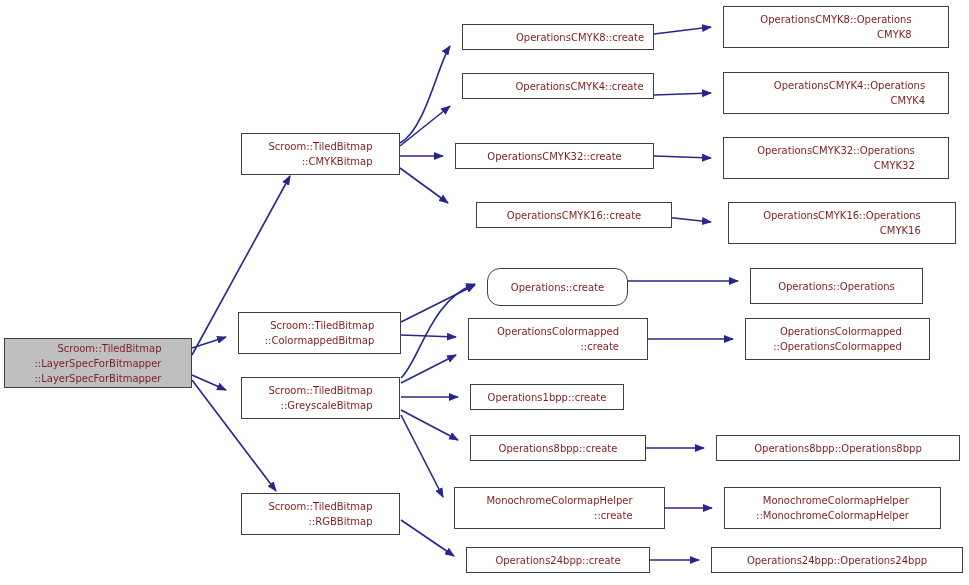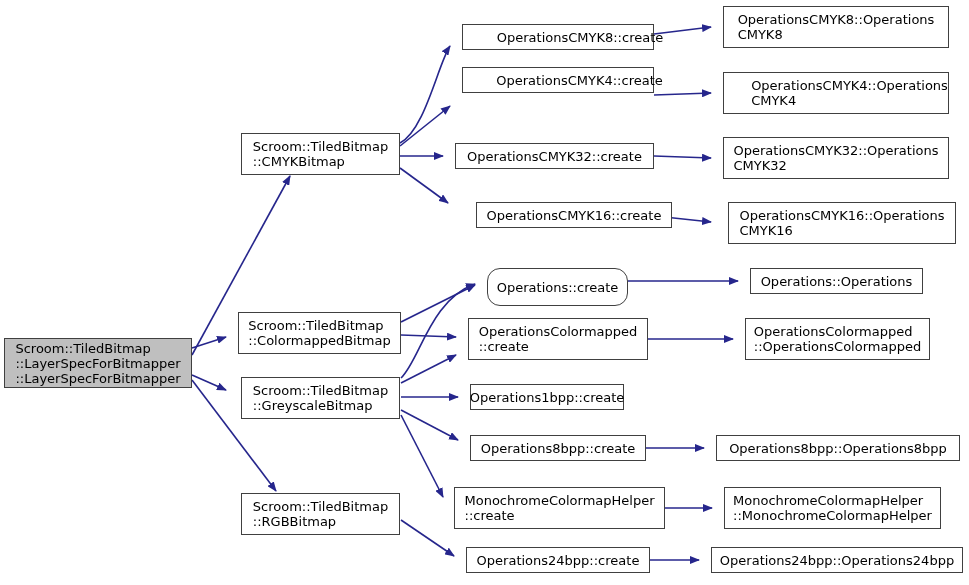--- a/index.html
+++ b/index.html
@@ -3,21 +3,21 @@
 <meta charset="utf-8">
 <style>
   html,body{margin:0;padding:0;background:#ffffff;}
   body{width:969px;height:585px;overflow:hidden;
        font-family:"DejaVu Sans","Liberation Sans",sans-serif;}
   #graph{position:relative;width:969px;height:585px;}
   #edges{position:absolute;left:0;top:0;width:969px;height:585px;pointer-events:none;}
   .node{position:absolute;box-sizing:border-box;
         border:1px solid #404040;background:#ffffff;
         display:flex;align-items:center;justify-content:center;
-        text-align:left;color:#000000;font-size:13px;line-height:15px;
+        text-align:right;color:#7f1d1d;font-size:10px;line-height:15px;
         white-space:pre-line;letter-spacing:0px;}
   .node.hl{background:#bfbfbf;border:1px solid #404040;}
 </style>
 </head>
 <body>
 
 <div id="graph">
   <svg id="edges" viewBox="0 0 969 585" xmlns="http://www.w3.org/2000/svg">
     <defs>
       <marker id="ah" markerWidth="10" markerHeight="8" refX="9" refY="4" orient="auto" markerUnits="userSpaceOnUse">
@@ -58,40 +58,40 @@
 ::LayerSpecForBitmapper</div>
       <div class="node" style="left: 241px; top: 133px; width: 159px; height: 42px;">Scroom::TiledBitmap
 ::CMYKBitmap</div>
       <div class="node" style="left: 238px; top: 312px; width: 163px; height: 42px;">Scroom::TiledBitmap
 ::ColormappedBitmap</div>
       <div class="node" style="left: 241px; top: 377px; width: 159px; height: 42px;">Scroom::TiledBitmap
 ::GreyscaleBitmap</div>
       <div class="node" style="left: 241px; top: 493px; width: 159px; height: 42px;">Scroom::TiledBitmap
 ::RGBBitmap</div>
       <div class="node" style="left: 462px; top: 24px; width: 192px; height: 26px; padding-left: 44px;">OperationsCMYK8::create</div>
-      <div class="node" style="left: 462px; top: 67px; width: 192px; height: 26px; padding-left: 43px;">OperationsCMYK4::create</div>
+      <div class="node" style="left: 462px; top: 73px; width: 192px; height: 26px; padding-left: 43px;">OperationsCMYK4::create</div>
       <div class="node" style="left: 455px; top: 143px; width: 199px; height: 26px;">OperationsCMYK32::create</div>
       <div class="node" style="left: 459px; top: 202px; width: 196px; height: 26px; margin-left: 17px;">OperationsCMYK16::create</div>
       <div class="node" style="left: 487px; top: 268px; width: 141px; height: 38px; border-radius: 13px;">Operations::create</div>
       <div class="node" style="left: 468px; top: 318px; width: 180px; height: 42px;">OperationsColormapped
 ::create</div>
       <div class="node" style="left: 470px; top: 384px; width: 154px; height: 26px;">Operations1bpp::create</div>
       <div class="node" style="left: 470px; top: 435px; width: 176px; height: 26px;">Operations8bpp::create</div>
       <div class="node" style="left: 454px; top: 487px; width: 211px; height: 42px;">MonochromeColormapHelper
 ::create</div>
       <div class="node" style="left: 466px; top: 547px; width: 184px; height: 26px;">Operations24bpp::create</div>
       <div class="node" style="left: 723px; top: 6px; width: 226px; height: 42px;">OperationsCMYK8::Operations
 CMYK8</div>
       <div class="node" style="left: 723px; top: 72px; width: 226px; height: 42px; padding-left: 27px;">OperationsCMYK4::Operations
 CMYK4</div>
       <div class="node" style="left: 723px; top: 137px; width: 226px; height: 42px;">OperationsCMYK32::Operations
 CMYK32</div>
       <div class="node" style="left: 728px; top: 202px; width: 228px; height: 42px;">OperationsCMYK16::Operations
 CMYK16</div>
-      <div class="node" style="left: 750px; top: 268px; width: 173px; height: 26px;">Operations::Operations</div>
+      <div class="node" style="left: 750px; top: 268px; width: 173px; height: 36px;">Operations::Operations</div>
       <div class="node" style="left: 745px; top: 318px; width: 185px; height: 42px;">OperationsColormapped
 ::OperationsColormapped</div>
       <div class="node" style="left: 716px; top: 435px; width: 244px; height: 26px;">Operations8bpp::Operations8bpp</div>
       <div class="node" style="left: 724px; top: 487px; width: 217px; height: 42px;">MonochromeColormapHelper
 ::MonochromeColormapHelper</div>
       <div class="node" style="left: 711px; top: 547px; width: 252px; height: 26px;">Operations24bpp::Operations24bpp</div>
     </div>
 </div>
 
 </body></html>

